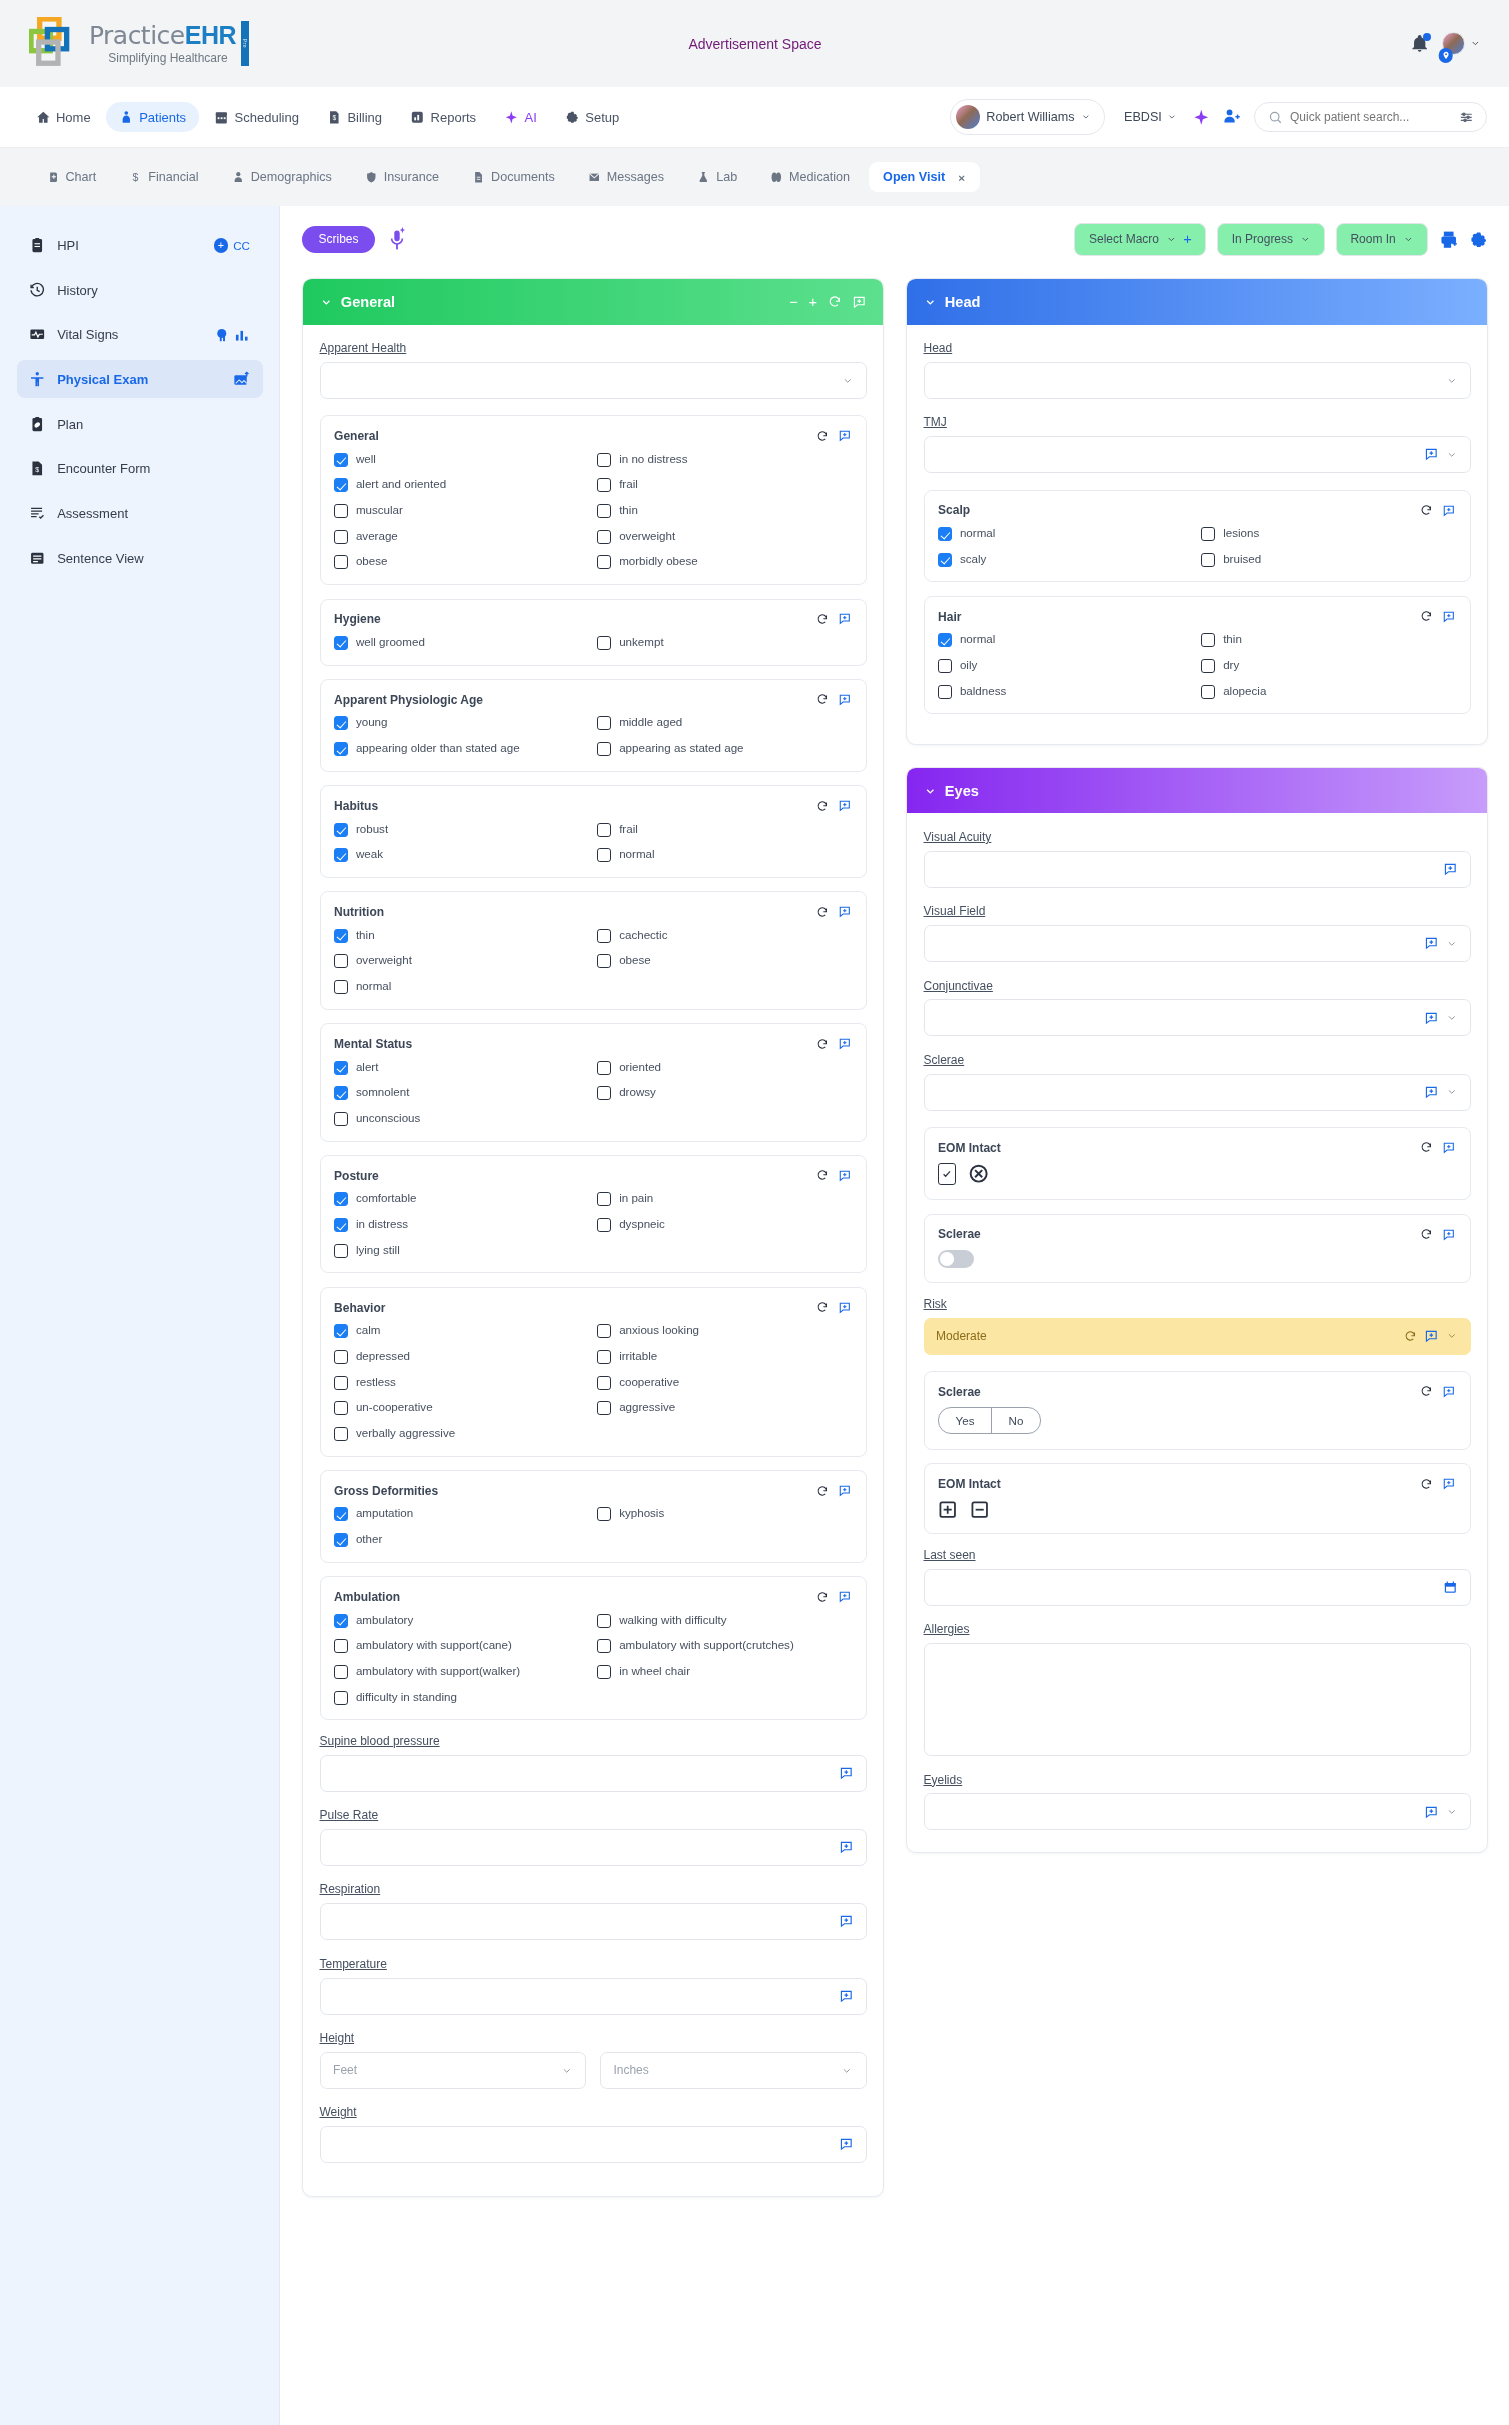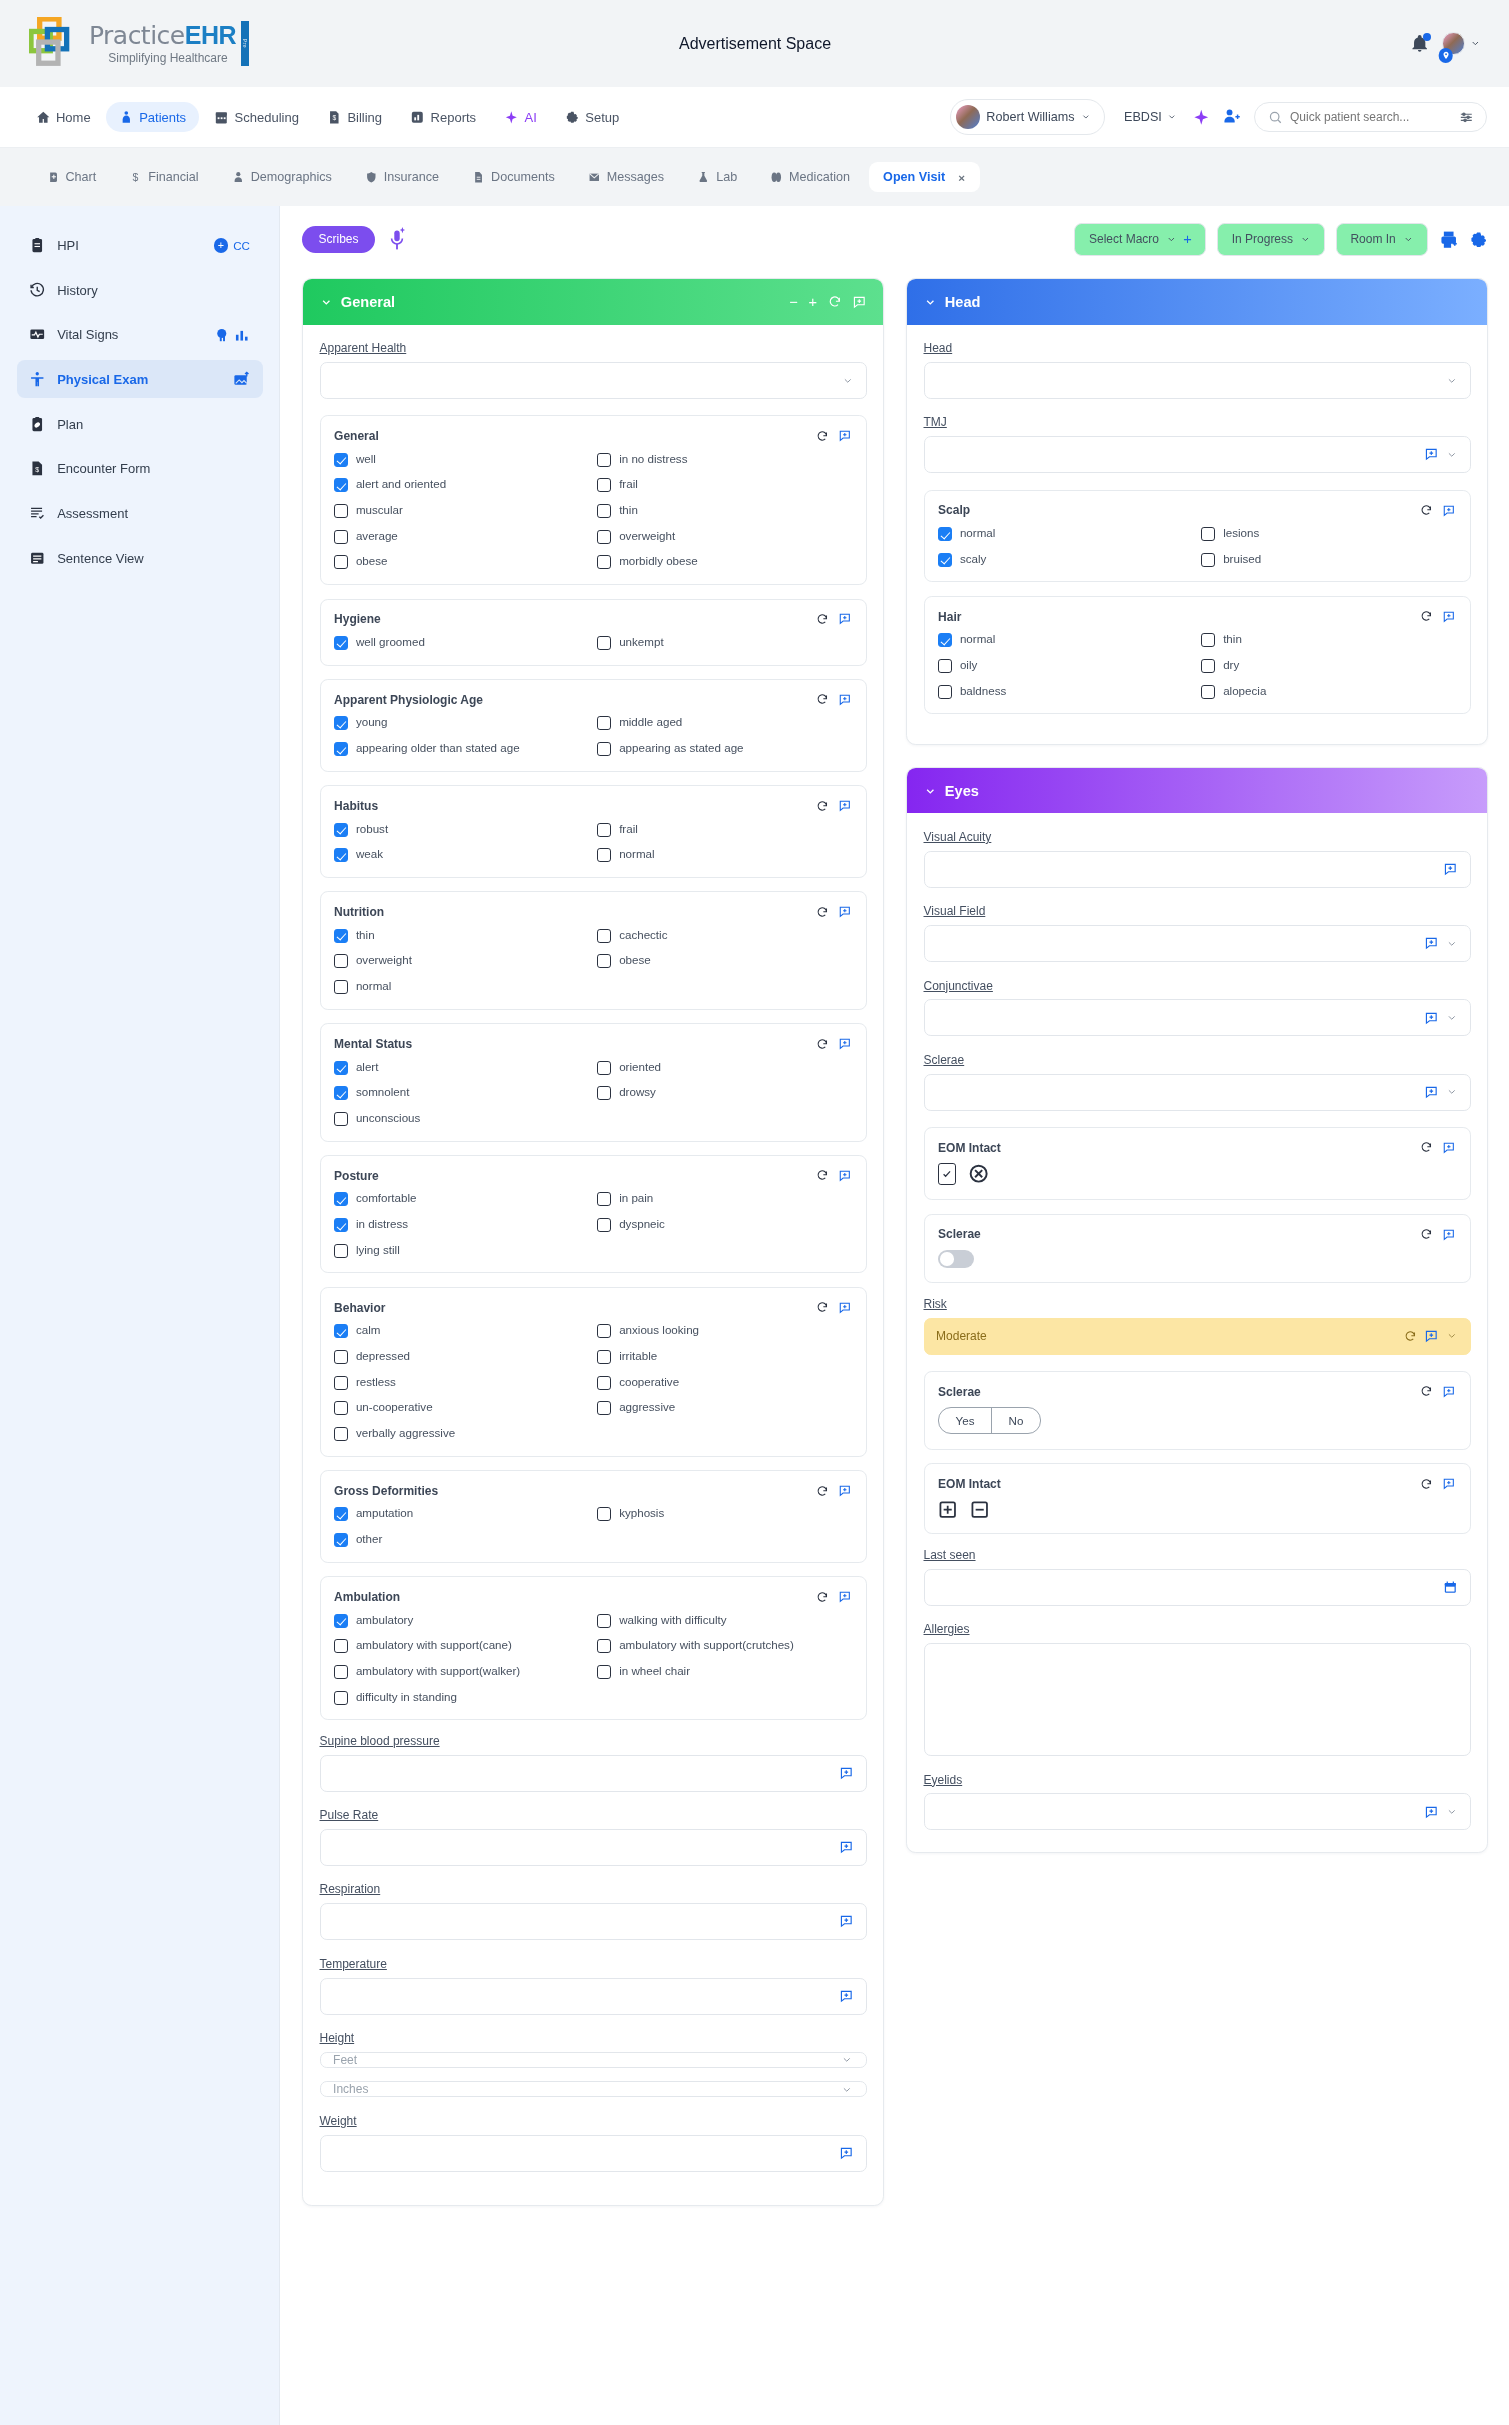--- a/index.html
+++ b/index.html
@@ -27,21 +27,21 @@
   .logo-top .grey { color:#7e8794; font-weight:400; font-family:"DejaVu Sans", sans-serif;}
   .logo-top .blue { color:#1c7fc4; font-weight:700; }
   .logo-sub { font-size: 12px; color:#6f7883; margin-top:3.4px; margin-left: 19.4px; }
   .logo-pro {
     background:#1472b8; color:#fff; width:8.2px; height:45px; margin-left:1.9px;
     writing-mode: vertical-rl; font-size:5.3px; letter-spacing:0.5px;
     display:flex; align-items:center; justify-content:center; font-family:"Liberation Serif", serif;
   }
   .ad-center {
     position:absolute; left:50%; transform:translateX(-50%);
-    font-size: 16px; color:#0f172a;
+    font-size: 14px; color:#701a75;
   }
   .ad-right { margin-left:auto; display:flex; align-items:center; gap:12.6px; position:relative;}
   .bell { position:relative; width:19.4px; height:19.4px; }
   .bell-dot { position:absolute; top:-1px; right:-1px; width:7.8px; height:7.8px; border-radius:50%; background:#1968e8; }
   .avatar-pill { display:flex; align-items:center; gap:4.9px; }
   .avatar {
     width:23px; height:23px; border-radius:50%;
     background: linear-gradient(135deg,#f0a0c8 0%, #8f6a55 45%, #4e7fd4 100%);
     border:1px solid #e2e6ea;
   }
@@ -172,21 +172,21 @@
     width:14px;height:14px;border-radius:2.9px;border:1px solid #2b3240;flex:none;
     margin-top:1px; background:#fff; position:relative;
   }
   .box.on { background:#1b7ef5; border-color:#1b7ef5; }
   .box.on::after {
     content:""; position:absolute; left:4.4px; top:1.5px; width:3.9px; height:7.8px;
     border:solid #fff; border-width:0 1.5px 1.5px 0; transform:rotate(42deg);
   }
   .cb .txt { line-height:1.28; }
 
-  .height-row { display:flex; gap:13.6px;flex-direction:column; }
+  .height-row { display:flex; gap:13.6px; }
   .height-row .sel { flex:1; }
   .sel {
     border:0.5px solid #e2e6eb;border-radius:6.8px;height:37px;
     display:flex;align-items:center;justify-content:space-between;
     padding:0 12.6px;font-size:12px;color:#9aa3ad;background:#fff;cursor:pointer;
   }
 
   .icon-row { display:flex; align-items:center; gap:12.6px; }
   .sqbox { width:17.5px;height:21.3px;border:1.5px solid #2b3240;border-radius:2.9px;
            display:flex;align-items:center;justify-content:center; }

